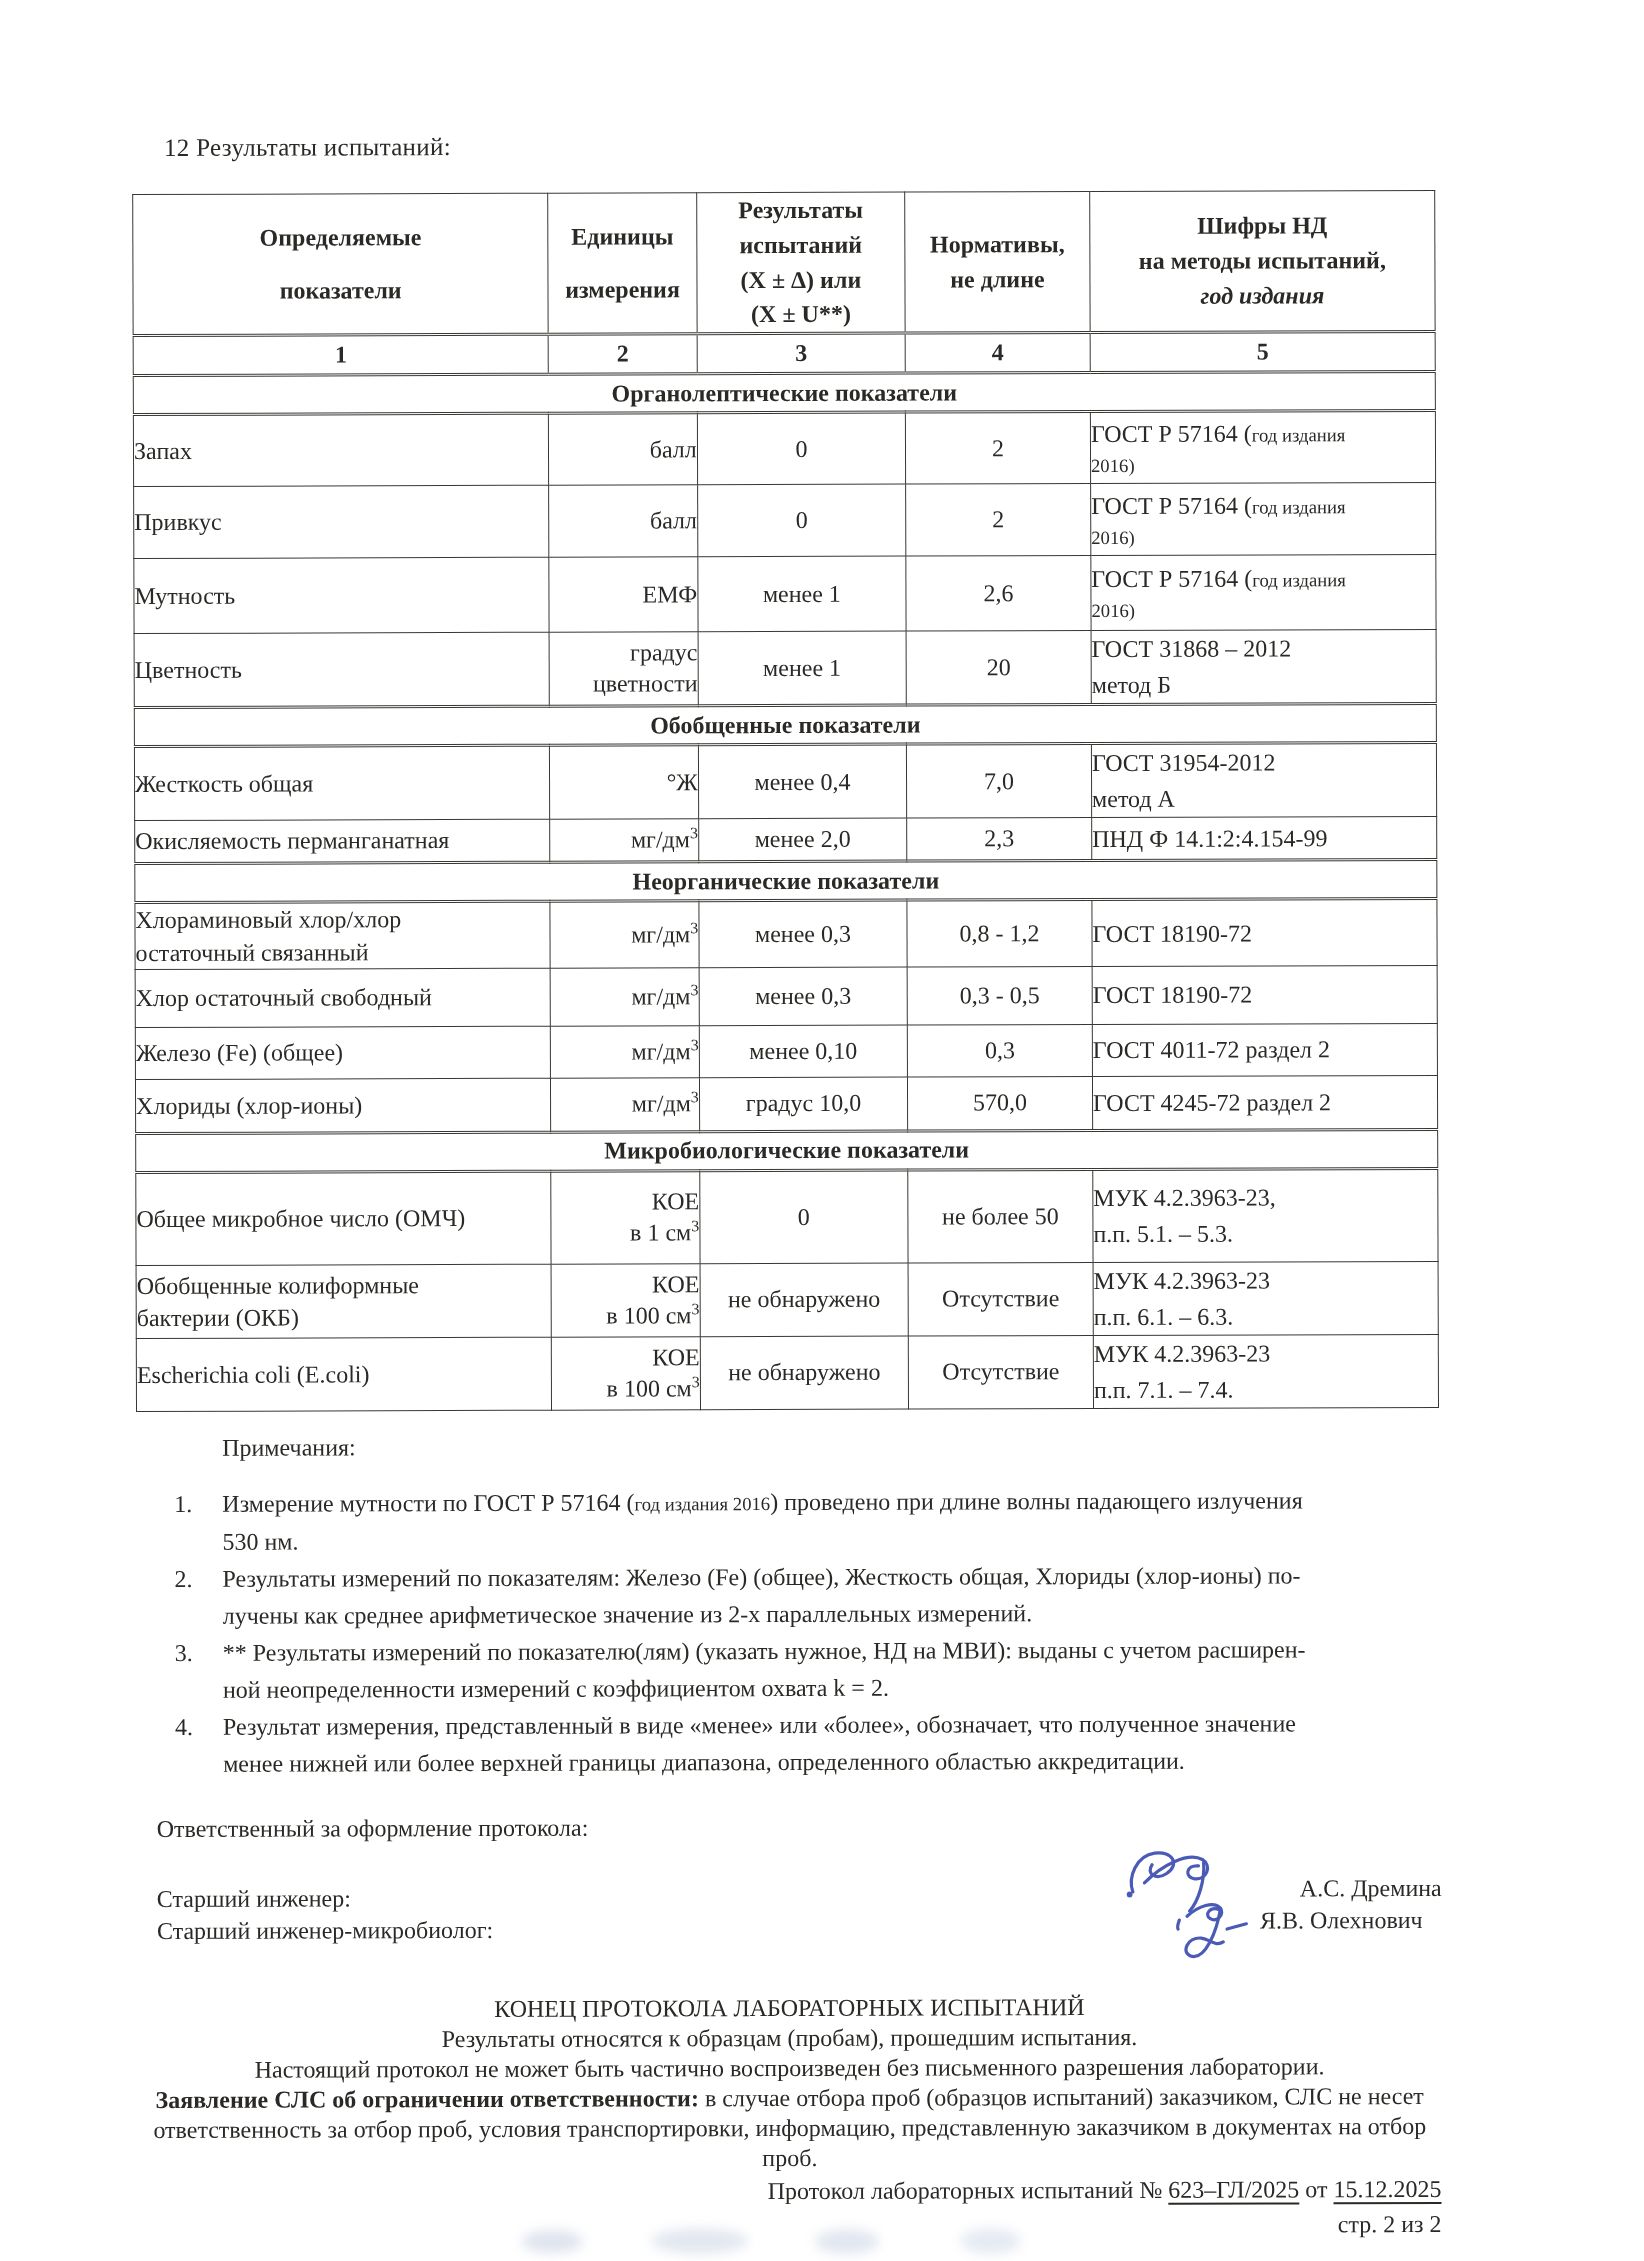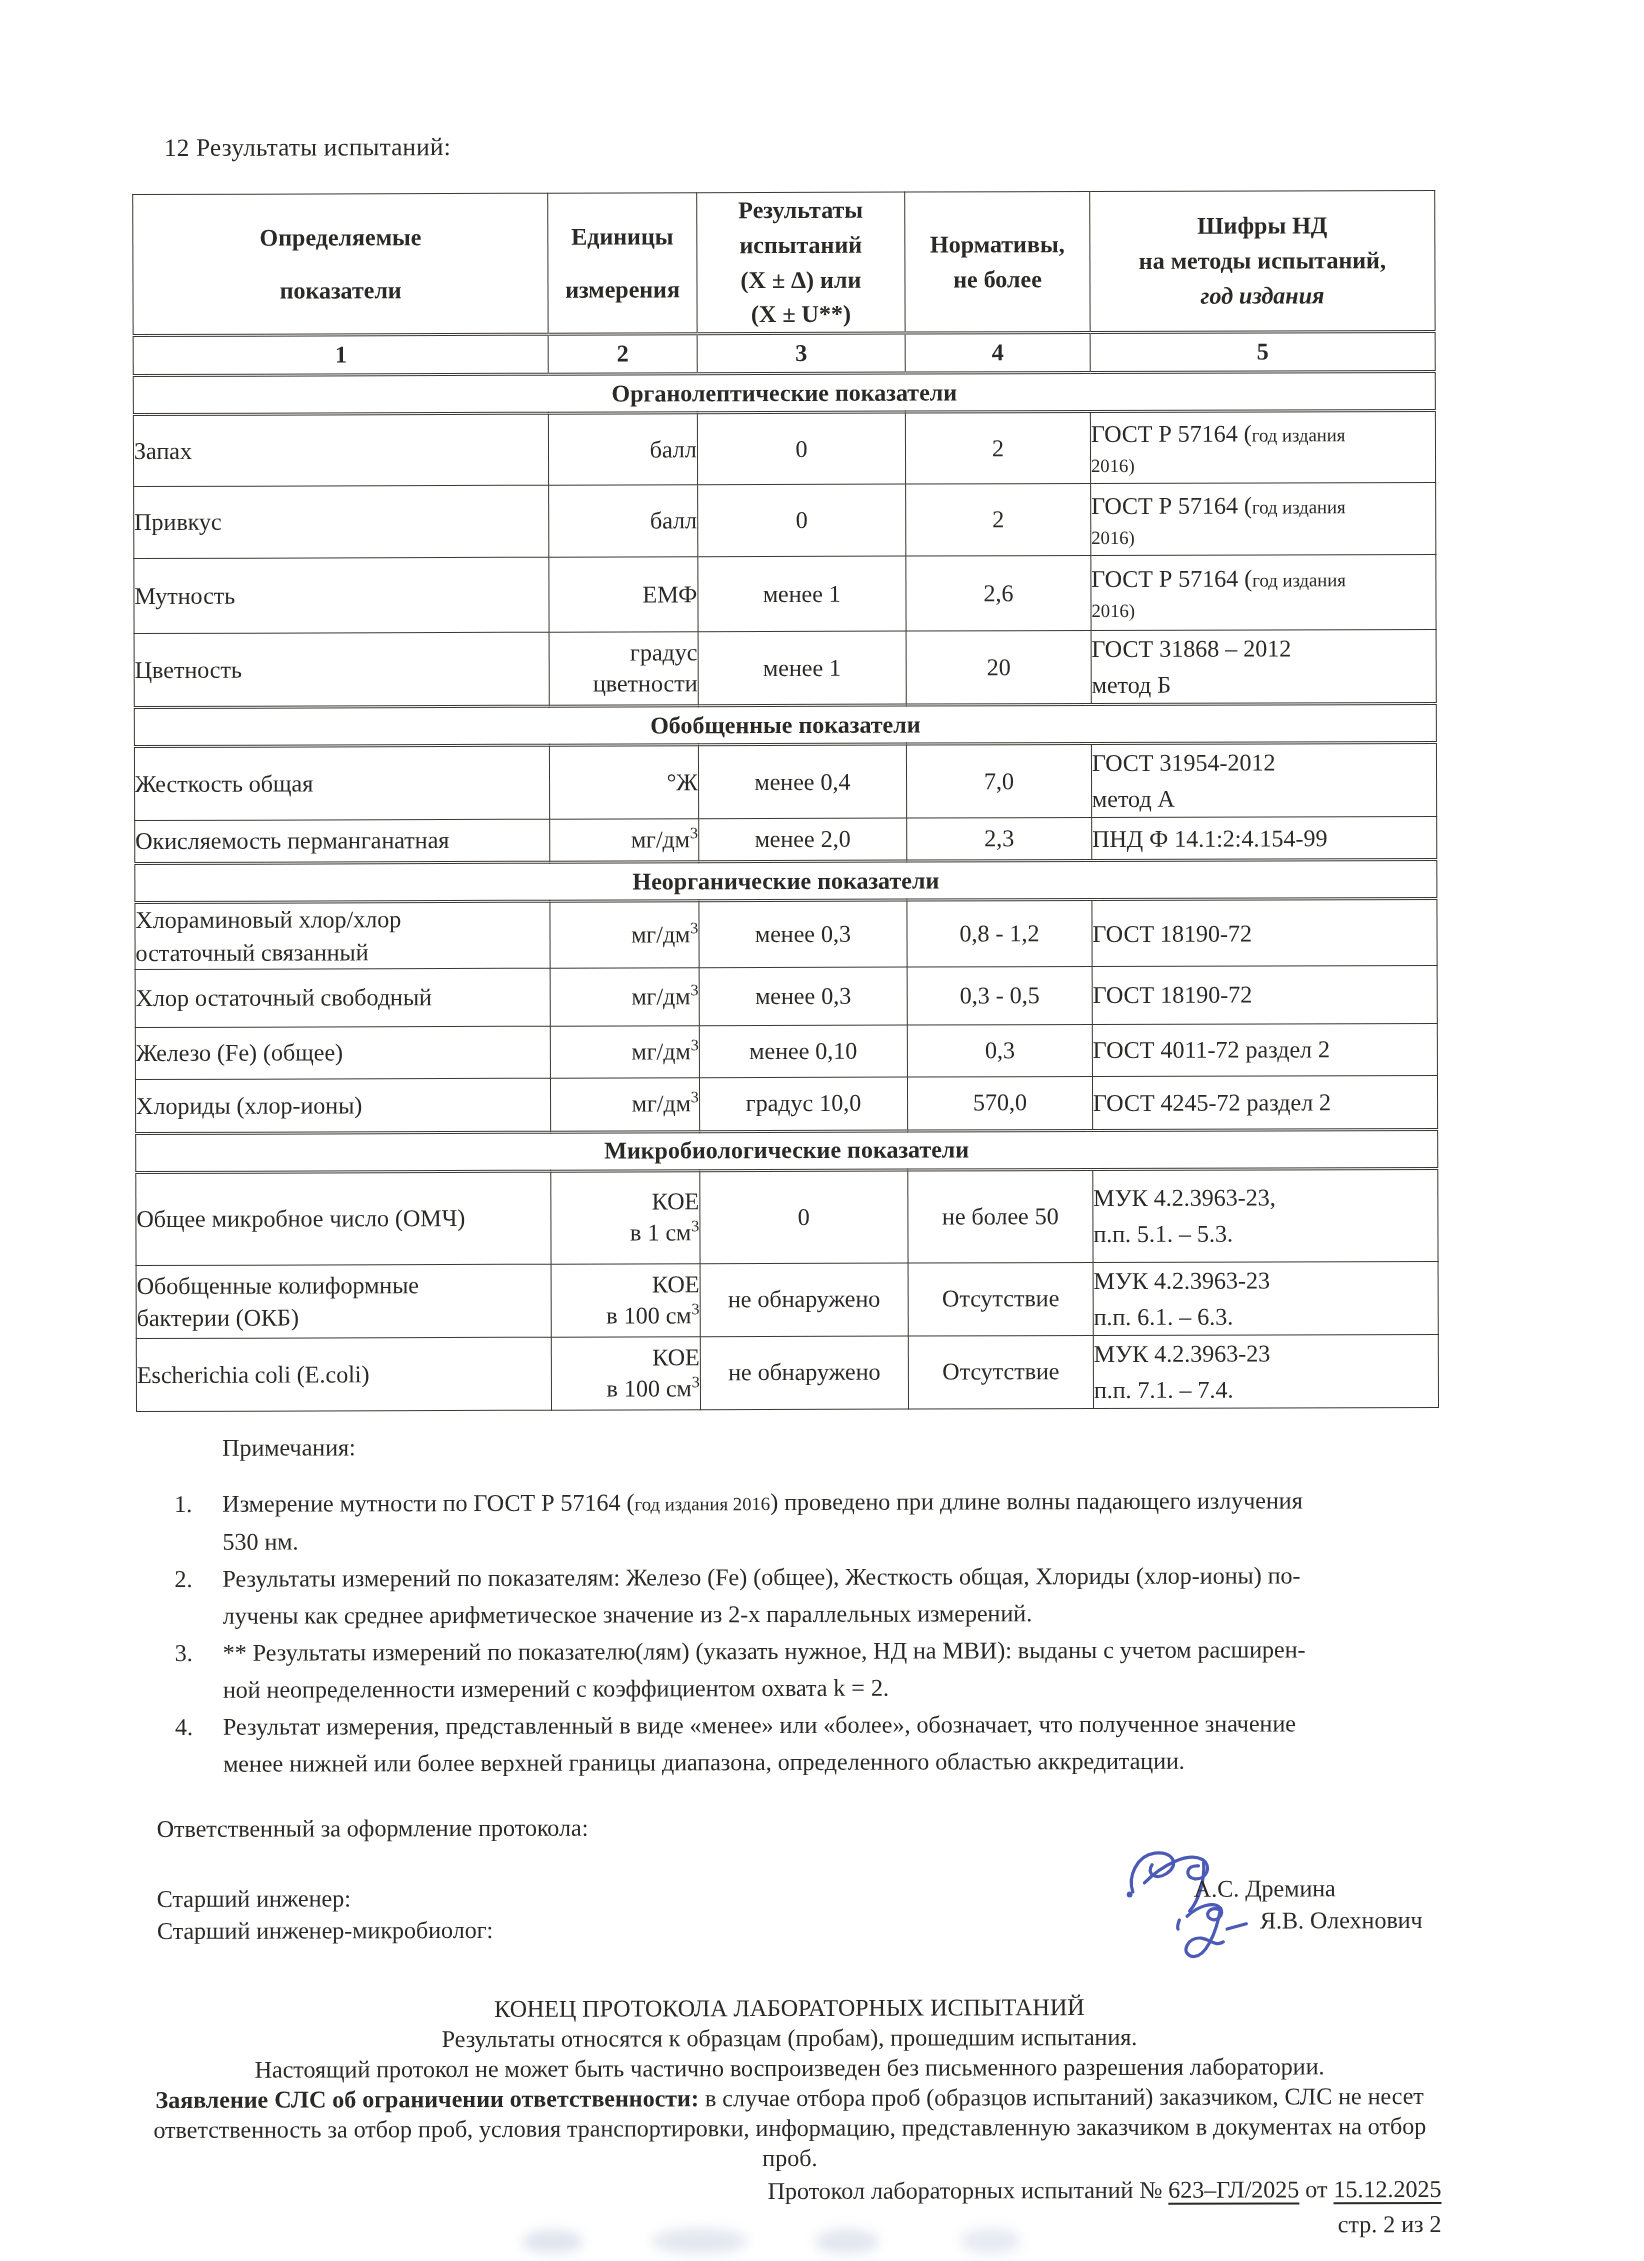--- a/index.html
+++ b/index.html
@@ -50,21 +50,21 @@
   sup{font-size:16px;vertical-align:super;line-height:0;}
   .it{font-style:italic;}
   .notes{margin-top:18px;font-size:24px;line-height:37px;}
   .notes-title{margin:0 0 19.3px 86px;}
   .note{display:flex;}
   .note-num{width:48px;margin-left:38px;flex:none;}
   .note-body{flex:1;white-space:nowrap;}
   .resp-line{margin:33px 0 0 19.3px;font-size:24px;}
   .sign-block{position:relative;margin:40px 0 0 19.3px;height:72px;font-size:24px;line-height:32px;}
   .sign-name{position:absolute;white-space:nowrap;}
-  .name-1{left:1037px;top:-7.7px;}
+  .name-1{left:1143px;top:-7.7px;}
   .name-2{left:1103px;top:24.5px;}
   .sig-svg{position:absolute;left:966px;top:-46px;width:174px;height:145px;}
   .footer{margin-top:40px;font-size:24px;line-height:30px;text-align:center;}
   .footer .bold{font-weight:bold;}
   .proto-line{text-align:right;margin-top:2.6px;}
   .und{text-decoration:underline;text-decoration-thickness:1.6px;text-underline-offset:4.5px;text-align:center;}
   .pageno{text-align:right;margin-top:5.2px;}
   .smudge{position:absolute;border-radius:50%;filter:blur(5.8px);}
 </style>
 </head>
@@ -95,21 +95,21 @@
           <div>измерения</div>
         </td>
         <td class="hc345">
           <div>Результаты</div>
           <div>испытаний</div>
           <div>(X ± Δ) или</div>
           <div>(X ± U**)</div>
         </td>
         <td class="hc345">
           <div>Нормативы,</div>
-          <div>не более</div>
+          <div>не длине</div>
         </td>
         <td class="hc345">
           <div>Шифры НД</div>
           <div>на методы испытаний,</div>
           <div class="it">год издания</div>
         </td>
       </tr>
 
       <tr class="tr-n">
         <td>1</td>

